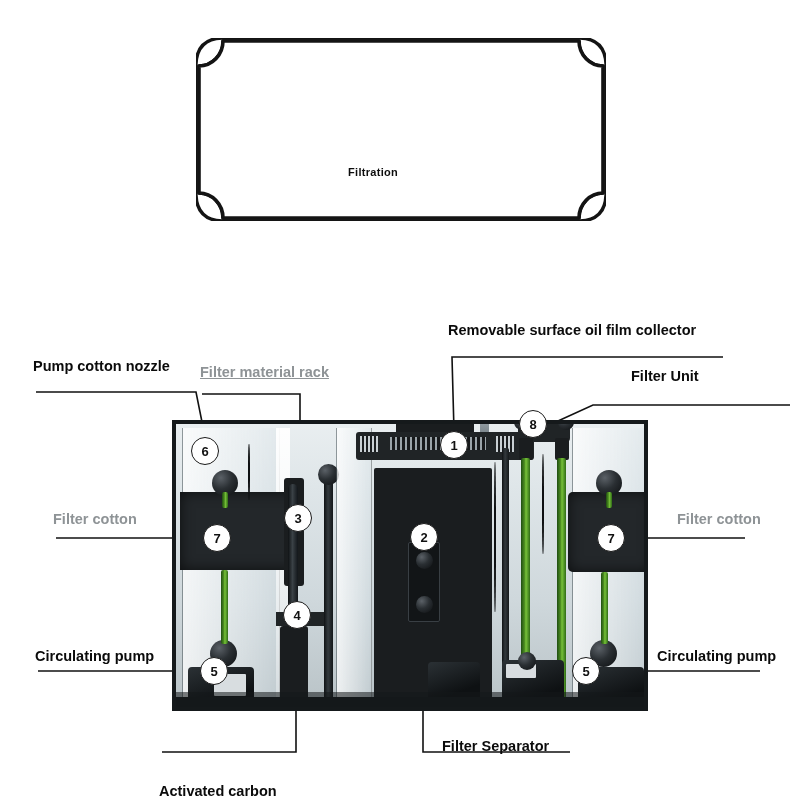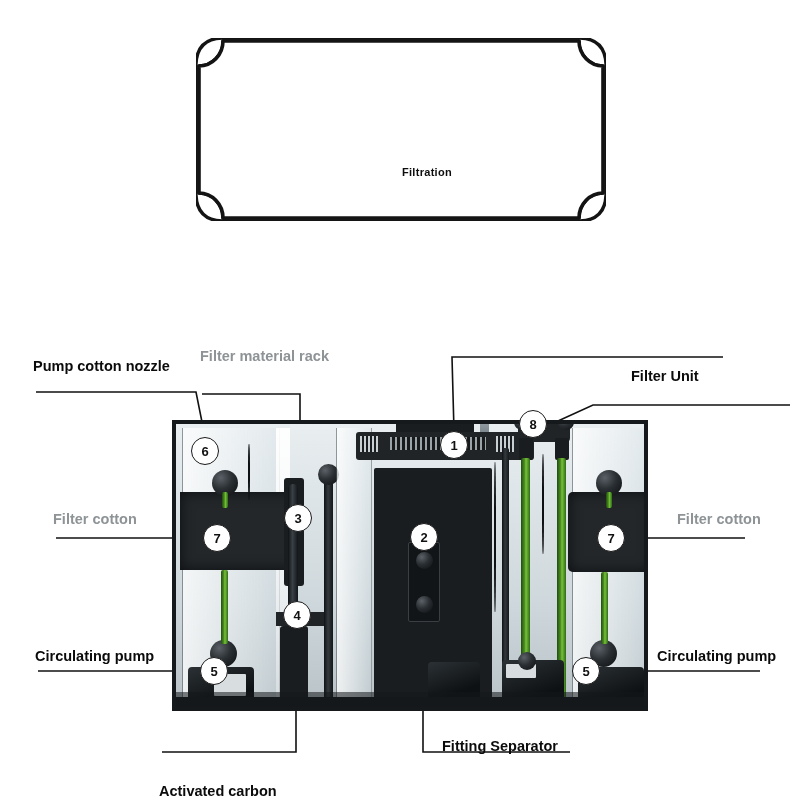--- a/index.html
+++ b/index.html
@@ -40,21 +40,21 @@
   
   #enso-wrap {
     position: absolute;
     left: 152px; top: 72px;
     width: 104px; height: 104px;
   }
   #enso-svg { position: absolute; inset: 0; }
   #enso-label {
     position: absolute;
     left: 0; right: 0; top: 56px;
-    text-align: right;
+    text-align: left;
     font-size: 11px;
     font-weight: bold;
     color: #0d0d0d;
     letter-spacing: 0.3px;
     z-index: 4;
   }
 
   
   #ornament {
     position: absolute;
@@ -351,21 +351,22 @@
   <div class="callout" style="left:284px; top:204px;">3</div>
   <div class="callout" style="left:283px; top:301px;">4</div>
   <div class="callout" style="left:200px; top:357px;">5</div>
   <div class="callout" style="left:572px; top:357px;">5</div>
   <div class="callout" style="left:191px; top:137px;">6</div>
   <div class="callout" style="left:203px; top:224px;">7</div>
   <div class="callout" style="left:597px; top:224px;">7</div>
   <div class="callout" style="left:519px; top:110px;">8</div>
 
   <div class="lbl dark" style="left:33px;  top:58px;">Pump cotton nozzle</div>
-  <div class="lbl gray" style="left:200px; top:48px;">Filter material rack</div>
+  <div class="lbl gray" style="left:200px; top:64px;text-decoration:underline;">Filter material rack</div>
+  <div class="lbl dark" style="left:448px; top:22px;">Removable surface oil film collector</div>
   <div class="lbl dark" style="left:631px; top:68px;">Filter Unit</div>
   <div class="lbl gray" style="left:53px;  top:211px;">Filter cotton</div>
   <div class="lbl gray" style="left:677px; top:211px;">Filter cotton</div>
   <div class="lbl dark" style="left:35px;  top:348px;">Circulating pump</div>
   <div class="lbl dark" style="left:657px; top:348px;">Circulating pump</div>
   <div class="lbl dark" style="left:159px; top:438px;margin-top:45px;">Activated carbon</div>
-  <div class="lbl dark" style="left:442px; top:438px;">Fitting Separator</div>
+  <div class="lbl dark" style="left:442px; top:438px;">Filter Separator</div>
 </div>
 
 </body></html>

